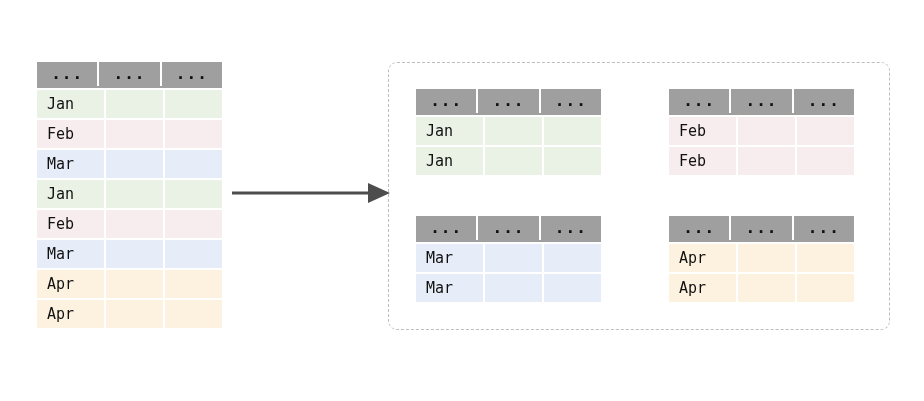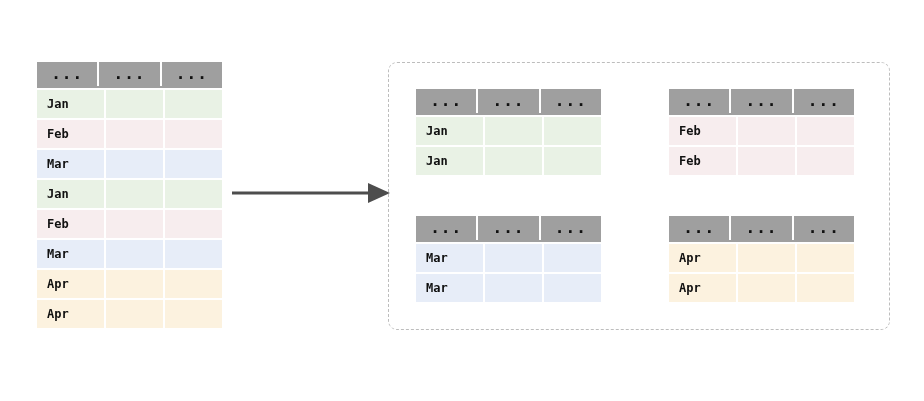--- a/index.html
+++ b/index.html
@@ -22,21 +22,21 @@
     letter-spacing: 1px; border-right: 2px solid #ffffff;
     transform: translateY(-2px);
   }
   .hcell:last-child { border-right: none; }
 
   .cell {
     flex: 1; display: flex; align-items: center;
     border-right: 2px solid #ffffff;
   }
   .cell:last-child { border-right: none; }
-  .cell.label { padding-left: 10px; font-weight: bold; font-size: 12px; color: #111111; }
+  .cell.label { padding-left: 10px; font-weight: normal; font-size: 15px; color: #111111; }
 
   .source-table { left: 37px; top: 62px; }
 
   .arrow-svg { position: absolute; left: 230px; top: 177px; }
   .arrow-svg line { stroke: #4d4d4d; stroke-width: 3; }
   .arrow-svg polygon { fill: #4d4d4d; }
 
   .groupbox {
     position: absolute; left: 388px; top: 62px; width: 502px; height: 268px;
     border: 1px dashed #bdbdbd; border-radius: 9px;

